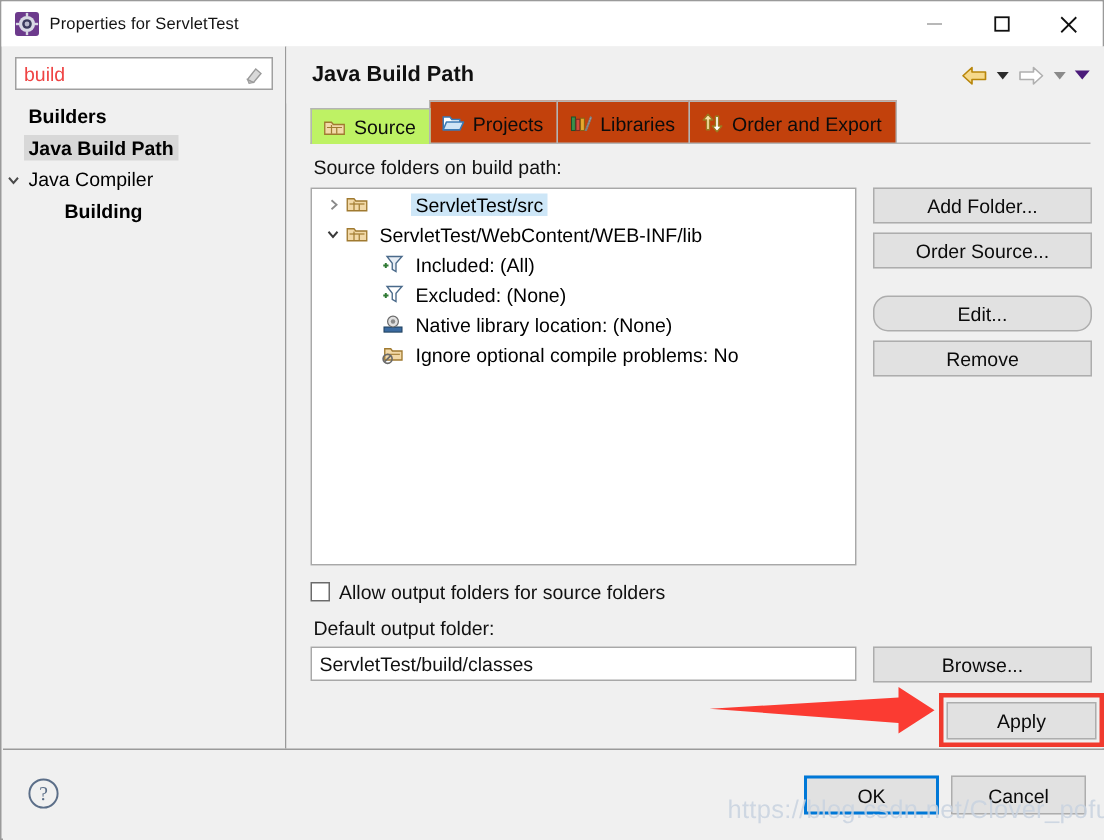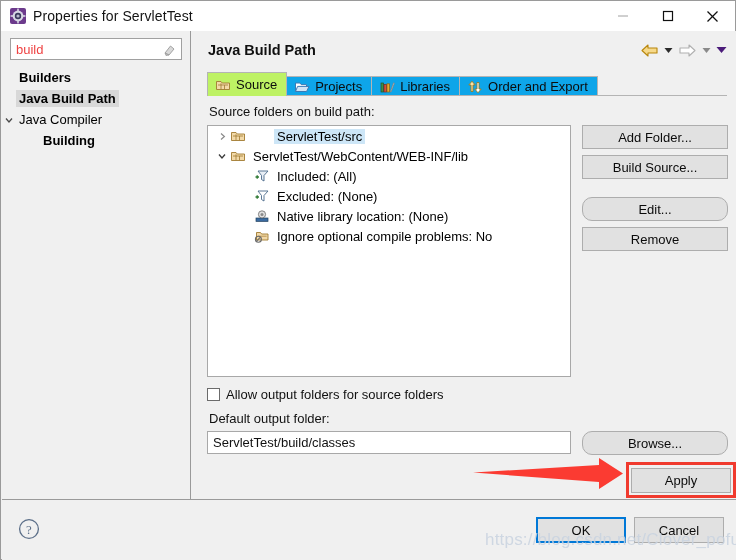--- a/index.html
+++ b/index.html
@@ -26,21 +26,21 @@
     display: flex; align-items: center;
     box-sizing: border-box;
   }
   .title-icon {
     width: 16px; height: 16px;
     margin-left: 9px; margin-right: 7px;
     position: relative;
     flex: 0 0 auto;
   }
   .title-text {
-    font-size: 14px;
+    font-size: 11px;
     color: #141414;
     letter-spacing: 0.1px;
   }
   .winbtns {
     position: absolute; right: 0; top: 0;
     height: 30px; display: flex;
   }
   .winbtn {
     width: 45px; height: 30px;
     display: flex; align-items: center; justify-content: center;
@@ -132,25 +132,25 @@
   .navarrow { width: 22px; height: 20px; }
   .navcaret { width: 14px; height: 20px; }
 
   
   .tabstrip {
     position: absolute; left: 16px; top: 41px;
     width: 520px; height: 24px;
     display: flex; align-items: flex-end;
   }
   .tab {
-    height: 20px;
+    height: 29px;
     display: flex; align-items: center;
     padding: 0 9px 0 7px;
     font-size: 13px; color: #0c0c0c;
-    background: #0ea5e9;
+    background: #c2410c;
     border: 1px solid #b4b4b4;
     border-bottom: none;
     box-sizing: border-box;
     margin-right: -1px;
     position: relative;
   }
   .tab.active {
     background: #bef264;
     height: 24px;
     z-index: 3;
@@ -531,41 +531,41 @@
             </svg>
           </span>
           <span class="tlabel">Ignore optional compile problems: No</span>
         </div>
       </div>
 
       <div class="btn sidebtn" style="top:24px;">
         <span>Add Folder...</span>
       </div>
       <div class="btn sidebtn" style="top:54px;">
-        <span>Build Source...</span>
+        <span>Order Source...</span>
       </div>
       <div class="btn sidebtn" style="top:96px;border-radius:10px;">
         <span>Edit...</span>
       </div>
       <div class="btn sidebtn" style="top:126px;">
         <span>Remove</span>
       </div>
 
       <div class="chkrow">
         <span class="chkbox"></span>
         <span>Allow output folders for source folders</span>
       </div>
 
       <div class="fieldlabel" style="left:2px; top:310px;">Default output folder:</div>
 
       <div class="outrow">
         <div class="textfield">
           <span>ServletTest/build/classes</span>
         </div>
-        <div class="btn" style="position:absolute; left:375px; top:0; width:146px; height:24px;border-radius:10px;">
+        <div class="btn" style="position:absolute; left:375px; top:0; width:146px; height:24px;">
           <span>Browse...</span>
         </div>
       </div>
     </div>
   </div>
 
   <div class="btn applybtn">
     <span>Apply</span>
   </div>
   <div class="redbox"></div>

